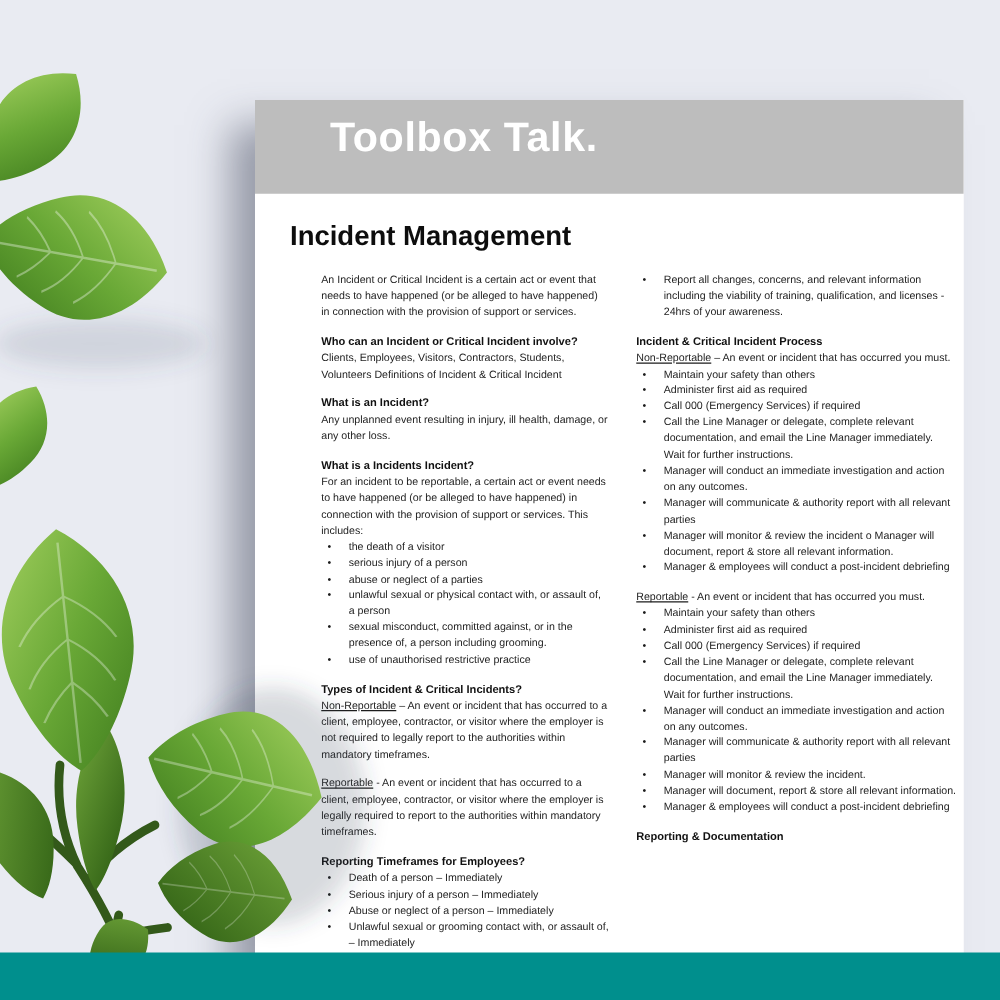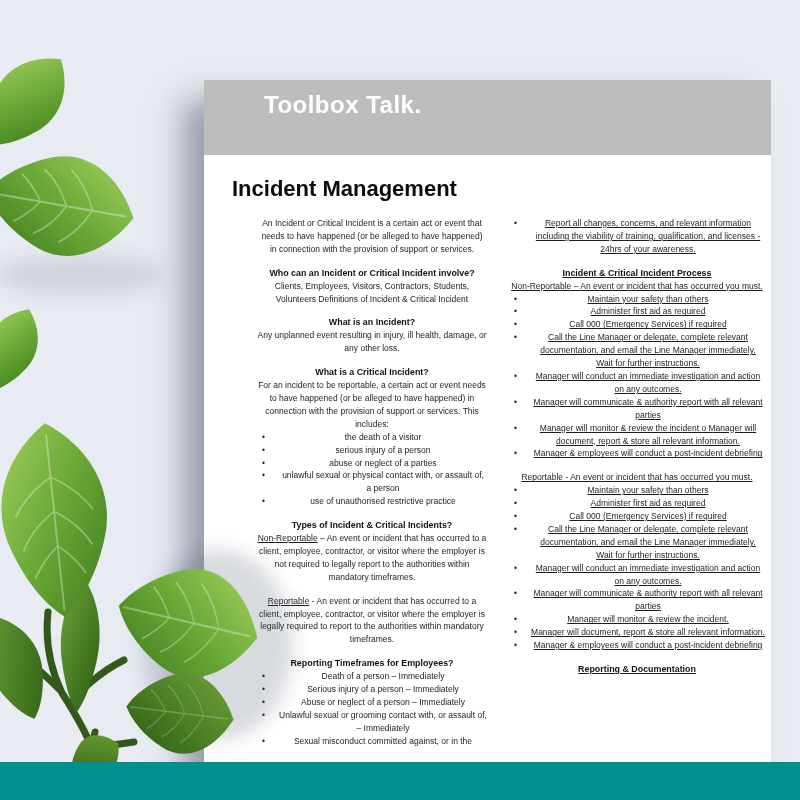--- a/index.html
+++ b/index.html
@@ -13,28 +13,28 @@
   .page{
     position:absolute;left:204px;top:80px;width:567px;height:720px;
     background:var(--page);z-index:1;overflow:hidden;
     box-shadow:-24px 16px 30px -4px rgba(70,75,95,.5);
   }
   .band{
     height:75px;background:var(--band);display:flex;align-items:flex-start;
     padding:13px 0 0 60px;box-sizing:border-box;
   }
   .band h1{
-    margin:0;font-size:24px;line-height:1;font-weight:700;color:#ffffff;letter-spacing:.5px;
+    margin:0;font-size:33px;line-height:1;font-weight:700;color:#ffffff;letter-spacing:.5px;
   }
   .content{padding:21px 4px 0 28px;color:var(--ink);}
   .content h2{margin:0;font-size:22px;font-weight:700;color:#0d0d0d;}
   .columns{display:flex;gap:22px;margin:15px 0 0 25px;}
-  .col{font-size:8.5px;line-height:12.9px;color:#1d1d1d;text-align:center;}
+  .col{font-size:8.5px;line-height:12.9px;color:#1d1d1d;}
   .col.left{width:230px;}
-  .col.right{width:256px;text-decoration:underline;}
+  .col.right{width:256px;}
 
   .sec-heading{margin:11px 0 0 0;font-size:8.9px;font-weight:700;line-height:12.9px;color:#111;}
   .para{margin:0;}
   .para.lead-para{margin-top:11px;}
   .sec-heading + .para,.sec-heading + .para.lead-para{margin-top:0;}
   .col > :first-child{margin-top:0;}
   .lead{text-decoration:underline;}
   ul.bullets{margin:0;padding:0;list-style:none;}
   ul.bullets li{position:relative;padding-left:22px;}
   ul.bullets li::before{content:"\2022";position:absolute;left:5px;top:0;}
@@ -110,27 +110,28 @@
     </div>
     <div class="content">
       <h2>Incident Management</h2>
       <div class="columns">
         <div class="col left" id="col-left">
             <p class="para">An Incident or Critical Incident is a certain act or event that needs to have happened (or be alleged to have happened) in connection with the provision of support or services.</p>
             <h3 class="sec-heading">Who can an Incident or Critical Incident involve?</h3>
             <p class="para">Clients, Employees, Visitors, Contractors, Students, Volunteers Definitions of Incident &amp; Critical Incident</p>
             <h3 class="sec-heading">What is an Incident?</h3>
             <p class="para">Any unplanned event resulting in injury, ill health, damage, or any other loss.</p>
-            <h3 class="sec-heading">What is a Critical Incident?</h3>
+            <h3 class="sec-heading">What is a Incidents Incident?</h3>
             <p class="para">For an incident to be reportable, a certain act or event needs to have happened (or be alleged to have happened) in connection with the provision of support or services. This includes:</p>
             <ul class="bullets">
               <li>the death of a visitor</li>
               <li>serious injury of a person</li>
               <li>abuse or neglect of a parties</li>
               <li>unlawful sexual or physical contact with, or assault of, a person</li>
+              <li>sexual misconduct, committed against, or in the presence of, a person including grooming.</li>
               <li>use of unauthorised restrictive practice</li>
             </ul>
             <h3 class="sec-heading">Types of Incident &amp; Critical Incidents?</h3>
             <p class="para lead-para"><span class="lead">Non-Reportable</span> – An event or incident that has occurred to a client, employee, contractor, or visitor where the employer is not required to legally report to the authorities within mandatory timeframes.</p>
             <p class="para lead-para"><span class="lead">Reportable</span> - An event or incident that has occurred to a client, employee, contractor, or visitor where the employer is legally required to report to the authorities within mandatory timeframes.</p>
             <h3 class="sec-heading">Reporting Timeframes for Employees?</h3>
             <ul class="bullets">
               <li>Death of a person – Immediately</li>
               <li>Serious injury of a person – Immediately</li>
               <li>Abuse or neglect of a person – Immediately</li>

